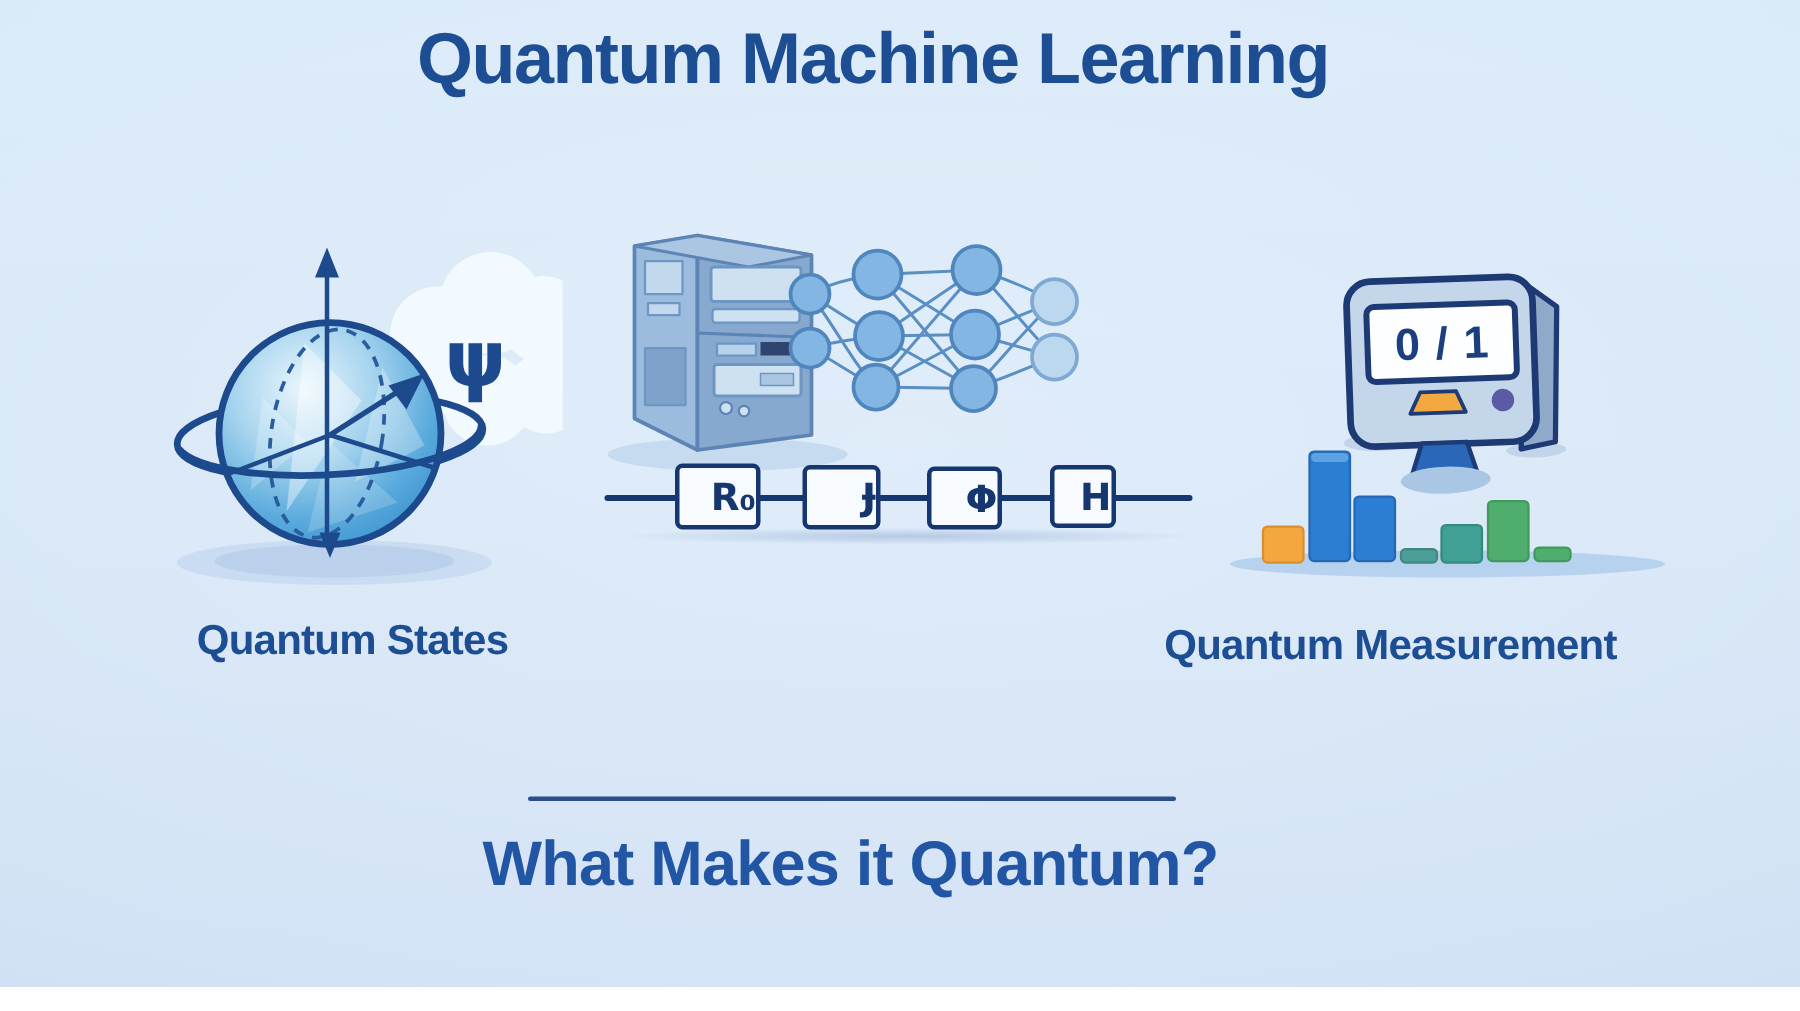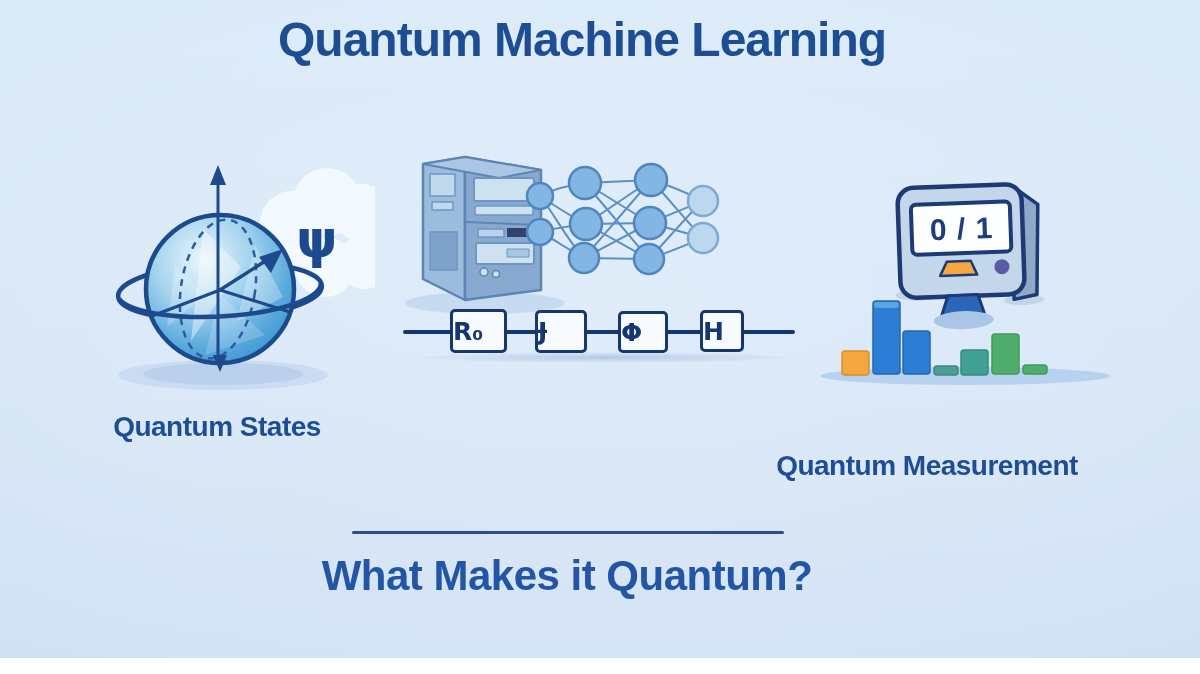--- a/index.html
+++ b/index.html
@@ -27,21 +27,21 @@
     background:#16366f;border-radius:2px;z-index:1;
   }
   .gate-shadow{
     left:420px;top:352px;width:370px;height:11px;border-radius:50%;
     background:radial-gradient(ellipse at center, rgba(140,168,208,0.5) 0%, rgba(140,168,208,0) 75%);
     z-index:0;
   }
   .gate{
     box-sizing:border-box;z-index:2;
     background:#f7fbff;border:3.5px solid #16366f;border-radius:5px;
-    display:flex;align-items:center;justify-content:flex-start;
+    display:flex;align-items:center;justify-content:flex-end;
     font-family:"DejaVu Sans","Liberation Sans",sans-serif;
     font-size:25px;font-weight:700;color:#16366f;line-height:1;
   }
   .divider{
     left:352px;top:531px;width:432px;height:3px;
     background:#2b4d8c;border-radius:2px;z-index:3;
   }
   .question{
     left:567px;top:552px;transform:translateX(-50%);
     font-size:42px;font-weight:800;letter-spacing:-0.5px;
@@ -207,19 +207,19 @@
       <rect x="58" y="151" width="27" height="73" rx="3" fill="#2c7ed4" stroke="#2368b3" stroke-width="1.5"></rect>
       <rect x="59" y="152" width="25" height="6" rx="3" fill="#5da2e2"></rect>
       <rect x="88" y="181" width="27" height="43" rx="3" fill="#2c7ed4" stroke="#2368b3" stroke-width="1.5"></rect>
       <rect x="119" y="216" width="24" height="9" rx="3" fill="#4d9e96" stroke="#3f8981" stroke-width="1.5"></rect>
       <rect x="146" y="200" width="27" height="25" rx="3" fill="#3fa093" stroke="#348a7f" stroke-width="1.5"></rect>
       <rect x="177" y="184" width="27" height="40" rx="3" fill="#4fae6d" stroke="#3f9a5c" stroke-width="1.5"></rect>
       <rect x="208" y="215" width="24" height="9" rx="3" fill="#4fae6d" stroke="#3f9a5c" stroke-width="1.5"></rect>
     </g>
   </svg>
 
-  <div class="abs section-label" style="left:217px;top:411px;">Quantum States</div>
-  <div class="abs section-label" style="left:927px;top:414px;margin-top:36px;">Quantum Measurement</div>
+  <div class="abs section-label" style="left:235px;top:411px;">Quantum States</div>
+  <div class="abs section-label" style="left:927px;top:414px;">Quantum Measurement</div>
 
   <div class="abs divider"></div>
   <div class="abs question">What Makes it Quantum?</div>
 
 </div>
 
 </body></html>

